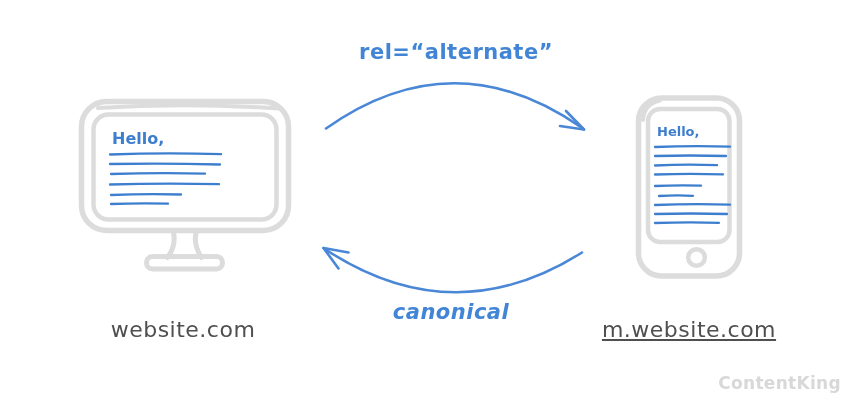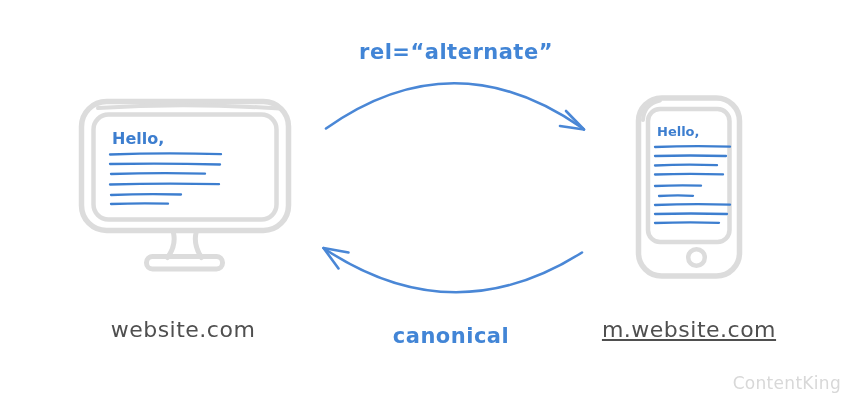--- a/index.html
+++ b/index.html
@@ -17,38 +17,38 @@
   .arrow-stroke{fill:none;stroke:var(--arrow-blue,#4a87d6);stroke-width:2.6;stroke-linecap:round;}
   .txt{position:absolute;white-space:nowrap;text-align:right;}
   .label-blue{
     color:var(--label-blue,#4285d6);
     font-weight:600;
     font-size:21px;
     text-align:center;
     letter-spacing:0.5px;
   }
   .rel-label{left:336px;top:40px;width:240px;}
-  .canonical-label{left:351px;top:324px;width:200px;}
+  .canonical-label{left:351px;top:300px;width:200px;font-style:italic;}
   .caption{
     color:var(--caption-gray,#4f4f4f);
     font-size:22px;
     text-align:center;
     letter-spacing:0.5px;
   }
   .desktop-caption{left:83px;top:317px;width:200px;}
   .mobile-caption{left:589px;top:317px;width:200px;text-decoration:underline;}
   .hello{color:var(--screen-blue,#3d7ecf);font-weight:600;}
   .hello-desktop{left:112px;top:129px;font-size:16px;}
   .hello-mobile{left:657px;top:124px;font-size:13px;}
   .watermark{
     left:696px;top:373px;width:145px;
     text-align:right;
     color:var(--watermark-gray,#d8d8d8);
     font-size:17px;
-    font-weight:400;
+    font-weight:700;
     letter-spacing:0.3px;
   }
 </style>
 </head>
 <body>
 
 <div class="canvas">
 
   <svg width="856" height="407" viewBox="0 0 856 407">
 

